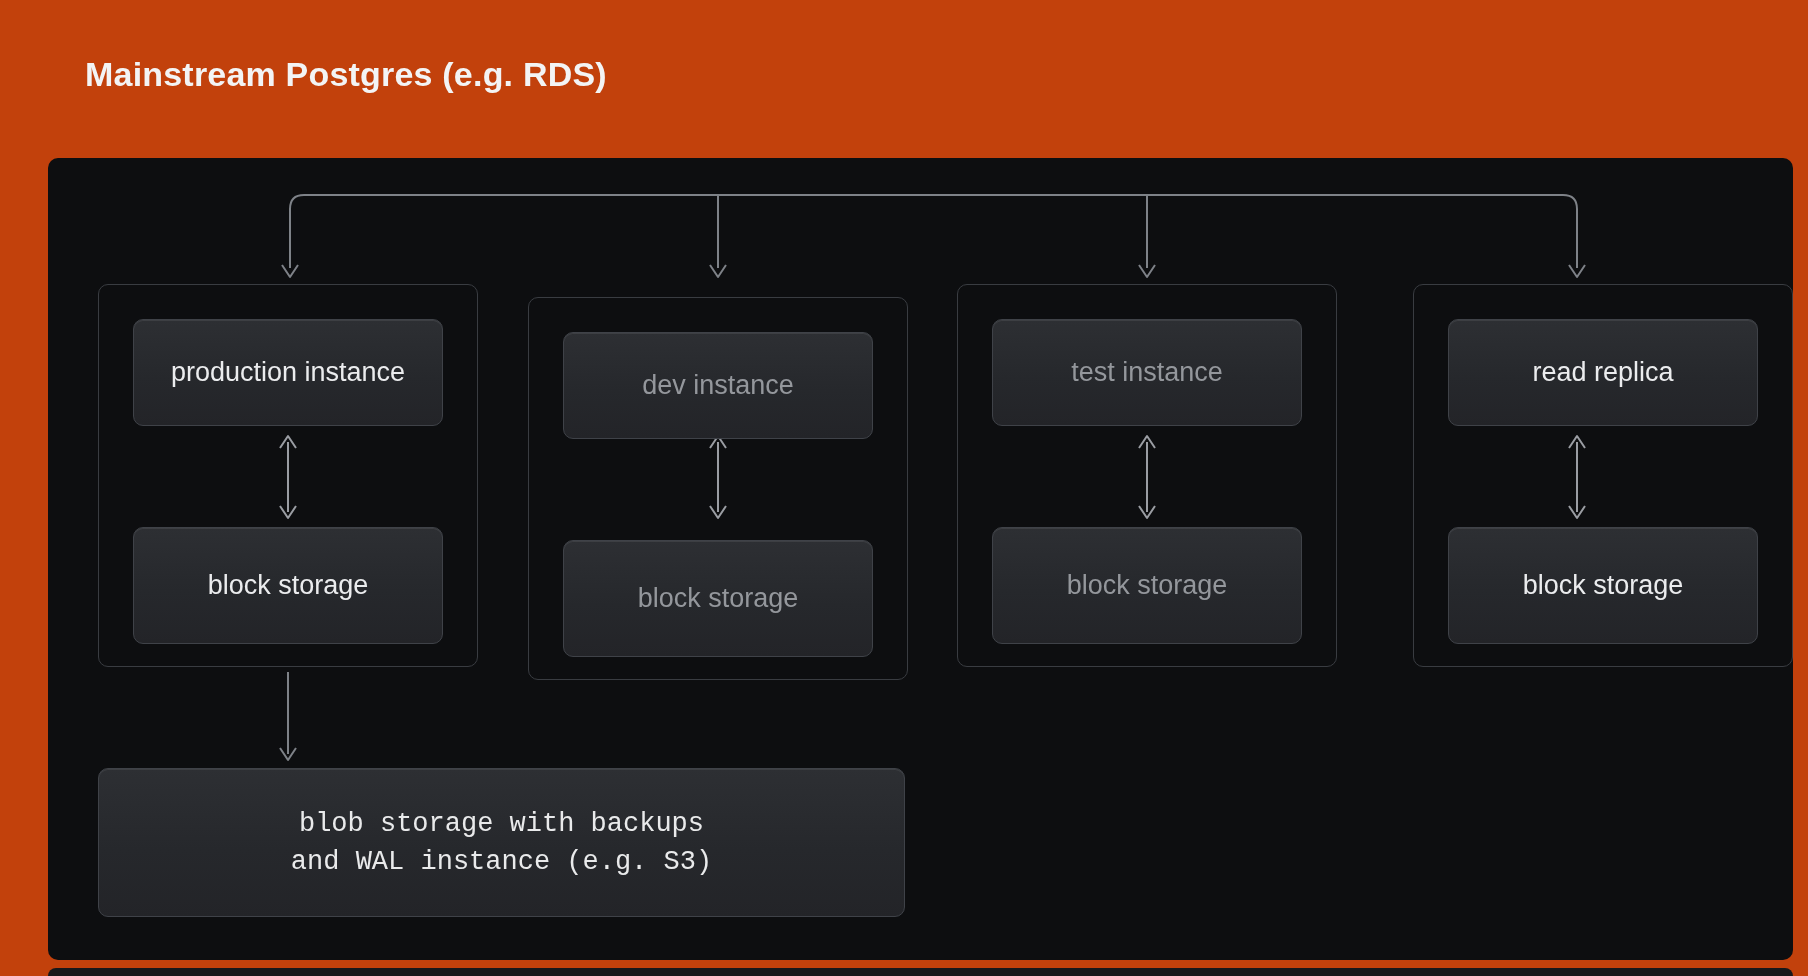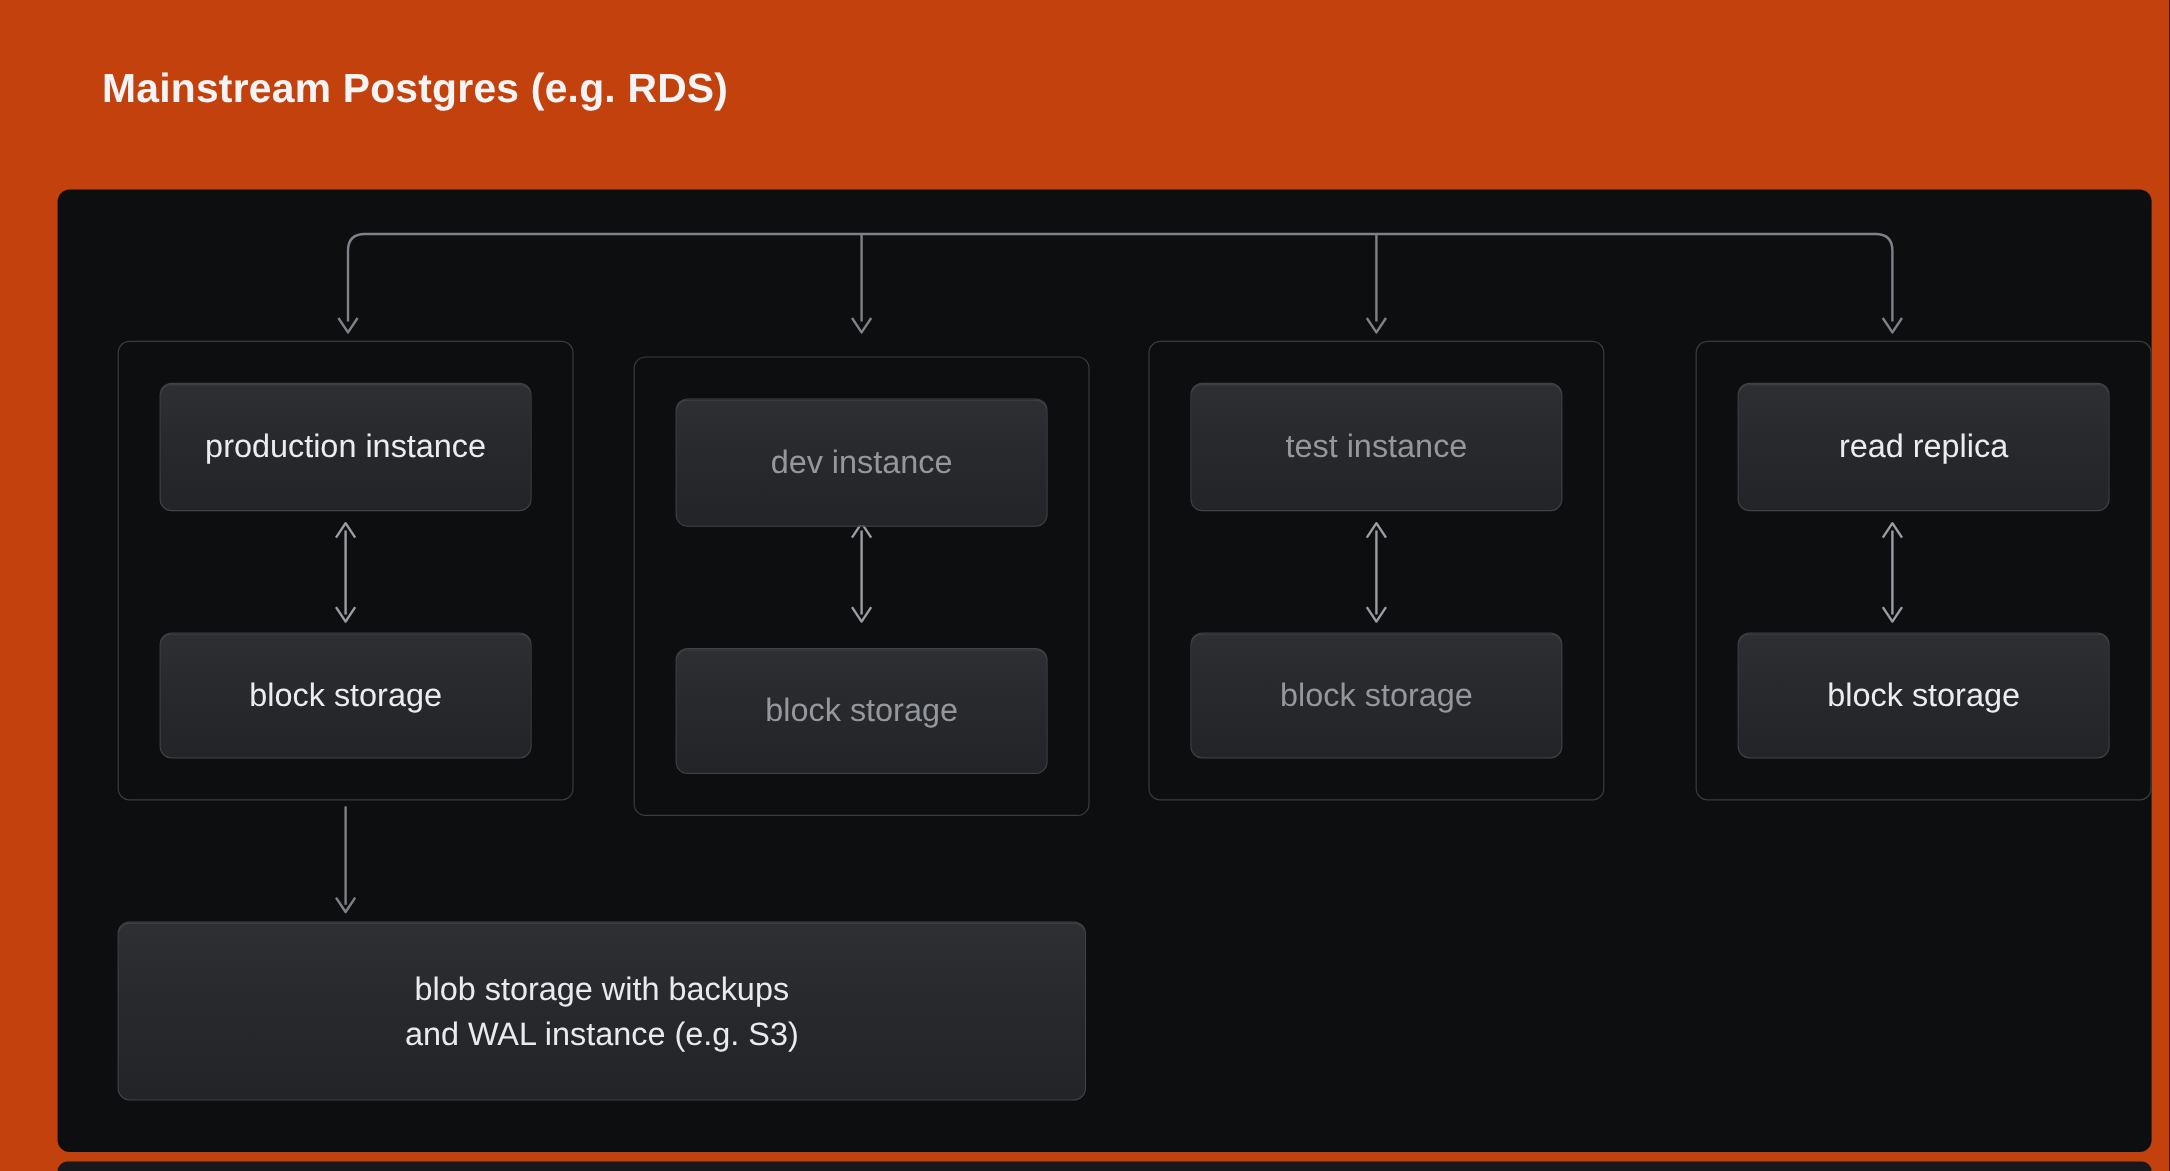--- a/index.html
+++ b/index.html
@@ -30,30 +30,30 @@
   .group-4{left:1387px;margin-left:26px;}
   .node{
     position:absolute;left:34px;right:34px;
     background:linear-gradient(180deg,#2d2f33 0%,#26282c 55%,#232428 100%);
     border:1px solid #3f4248;border-radius:10px;box-sizing:border-box;
     box-shadow:inset 0 1px 0 rgba(255,255,255,0.08);
     display:flex;align-items:center;justify-content:center;
     font-size:27px;line-height:1.35;text-align:center;
   }
   .node-instance{top:34px;height:107px;}
-  .node-storage{top:242px;height:105px;}
+  .node-storage{top:242px;height:117px;}
   .bright .node{color:#ebecee;}
   .muted  .node{color:#94979c;}
   .blob-node{
     position:absolute;left:98px;top:768px;width:807px;height:149px;
     background:linear-gradient(180deg,#2d2f33 0%,#26282c 55%,#232428 100%);
     border:1px solid #3f4248;border-radius:10px;box-sizing:border-box;
     box-shadow:inset 0 1px 0 rgba(255,255,255,0.08);
     display:flex;flex-direction:column;align-items:center;justify-content:center;
-    font-size:27px;line-height:38px;color:#e9eaeb;
+    font-size:27px;line-height:38px;color:#e9eaeb;font-family:Liberation Mono, monospace;
   }
   .connector-layer{
     position:absolute;left:0;top:0;width:1808px;height:976px;pointer-events:none;
   }
   .connector-layer path{fill:none;stroke-linejoin:round;}
   .stroke-main{stroke:#7e8288;stroke-width:2;}
   .stroke-light{stroke:#9a9da3;stroke-width:2;}
 </style>
 </head>
 <body>

